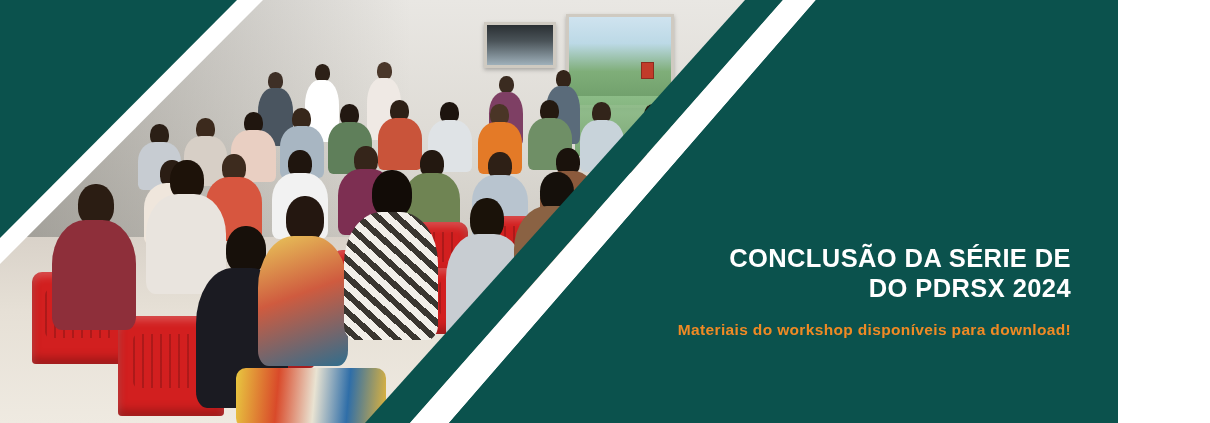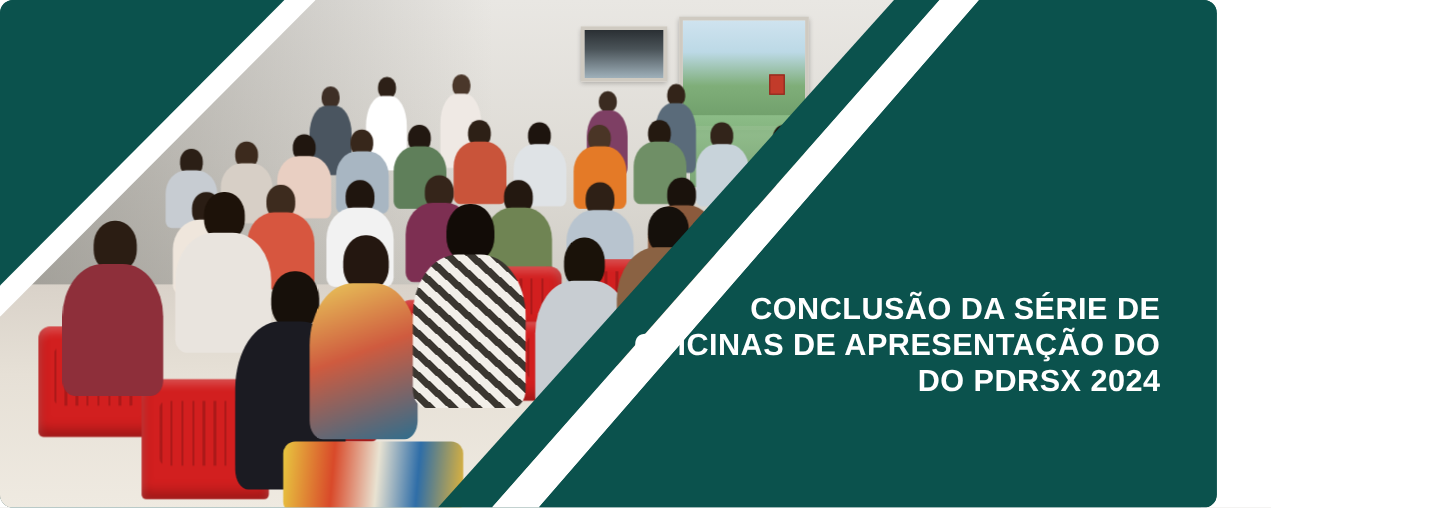--- a/index.html
+++ b/index.html
@@ -6,25 +6,24 @@
     margin: 0;
     padding: 0;
     background: #ffffff;
   }
   body {
     font-family: "Liberation Sans", sans-serif;
   }
 
   #banner {
     position: relative;
-    width: 1014px;
+    width: 1118px;
     height: 423px;
     overflow: hidden;
     background: #0b524d;
-    border-radius: 11px;
   }
 
   
   .photo-layer {
     position: absolute;
     inset: 0;
     
     clip-path: polygon(262px 0px, 815px 0px, 448px 423px, 0px 423px, 0px 263px);
     overflow: hidden;
     background: #b9b4ac;
@@ -302,18 +301,18 @@
 
   <div class="tl-teal"></div>
   <div class="tl-white"></div>
   <div class="br-teal-stripe"></div>
   <div class="br-white-stripe"></div>
   <div class="br-teal-main"></div>
 
   <div class="text-block">
     <h1 class="headline">
       <span class="ln">CONCLUSÃO DA SÉRIE DE</span>
-      <span class="ln">OFICINAS DE APRESENTAÇÃO DO</span>
       <span class="ln">DO PDRSX 2024</span>
     </h1>
+    <p class="subhead">Materiais do workshop disponíveis para download!</p>
   </div>
 
 </div>
 
 </body></html>

